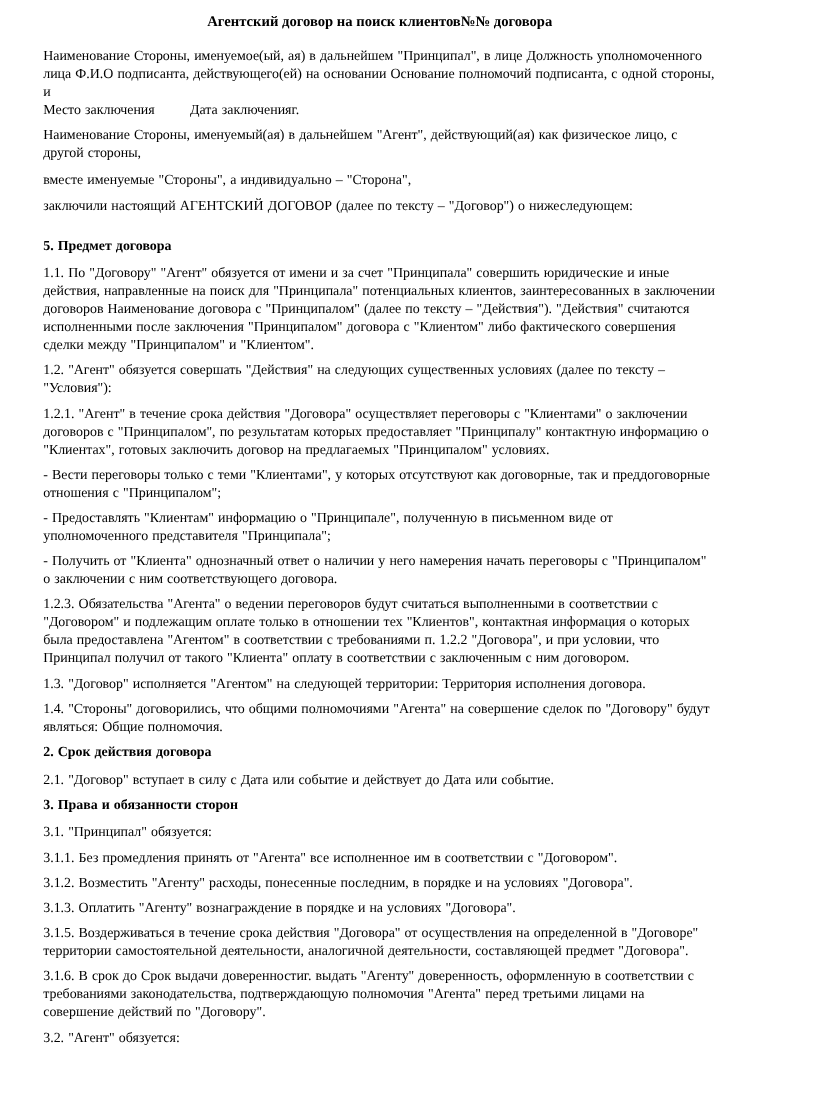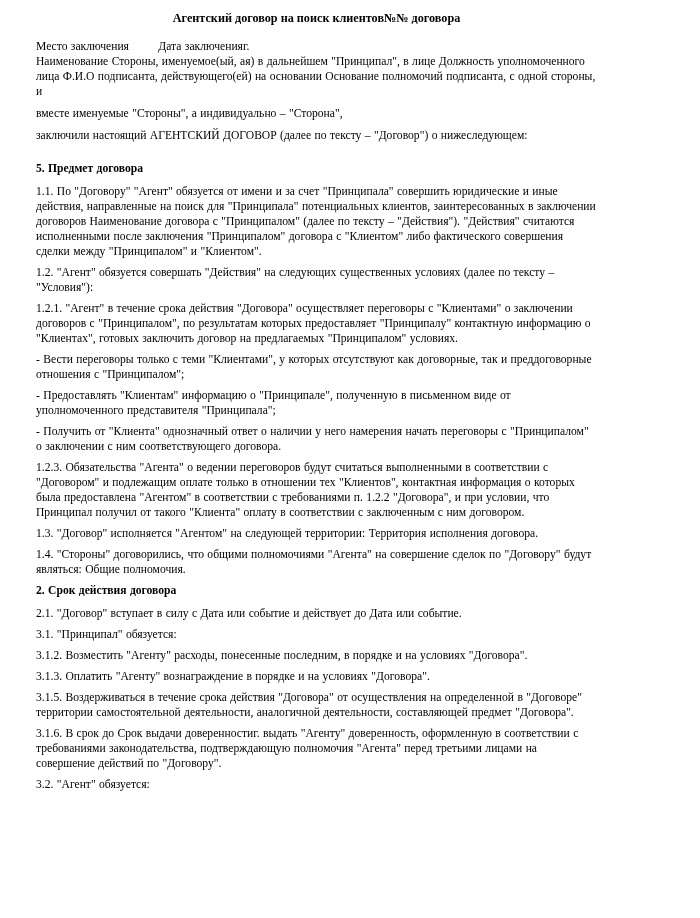--- a/index.html
+++ b/index.html
@@ -49,43 +49,46 @@
   }
 </style>
 </head>
 <body>
 
 <div class="page">
 
   <div class="title">Агентский договор на поиск клиентов№№ договора</div>
 
   <div>
+    <p class="tight">Наименование Стороны, именуемое(ый, ая) в дальнейшем "Принципал", в лице Должность уполномоченного лица Ф.И.О подписанта, действующего(ей) на основании Основание полномочий подписанта, с одной стороны, и</p>
     <p class="tight">
       <span>Место заключения</span>
       <span class="dategap">Дата заключенияг.</span>
     </p>
-    <p class="tight">Наименование Стороны, именуемое(ый, ая) в дальнейшем "Принципал", в лице Должность уполномоченного лица Ф.И.О подписанта, действующего(ей) на основании Основание полномочий подписанта, с одной стороны, и</p>
+    <p style="margin-top:6px">Наименование Стороны, именуемый(ая) в дальнейшем "Агент", действующий(ая) как физическое лицо, с другой стороны,</p>
     <p style="margin-top:7px">вместе именуемые "Стороны", а индивидуально – "Сторона",</p>
     <p style="margin-top:7px">заключили настоящий АГЕНТСКИЙ ДОГОВОР (далее по тексту – "Договор") о нижеследующем:</p>
   </div>
 
   <p class="h h-first">5. Предмет договора</p>
   <p>1.1. По "Договору" "Агент" обязуется от имени и за счет "Принципала" совершить юридические и иные действия, направленные на поиск для "Принципала" потенциальных клиентов, заинтересованных в заключении договоров Наименование договора с "Принципалом" (далее по тексту – "Действия"). "Действия" считаются исполненными после заключения "Принципалом" договора с "Клиентом" либо фактического совершения сделки между "Принципалом" и "Клиентом".</p>
   <p>1.2. "Агент" обязуется совершать "Действия" на следующих существенных условиях (далее по тексту – "Условия"):</p>
   <p>1.2.1. "Агент" в течение срока действия "Договора" осуществляет переговоры с "Клиентами" о заключении договоров с "Принципалом", по результатам которых предоставляет "Принципалу" контактную информацию о "Клиентах", готовых заключить договор на предлагаемых "Принципалом" условиях.</p>
   <p>- Вести переговоры только с теми "Клиентами", у которых отсутствуют как договорные, так и преддоговорные отношения с "Принципалом";</p>
   <p>- Предоставлять "Клиентам" информацию о "Принципале", полученную в письменном виде от уполномоченного представителя "Принципала";</p>
   <p>- Получить от "Клиента" однозначный ответ о наличии у него намерения начать переговоры с "Принципалом" о заключении с ним соответствующего договора.</p>
   <p>1.2.3. Обязательства "Агента" о ведении переговоров будут считаться выполненными в соответствии с "Договором" и подлежащим оплате только в отношении тех "Клиентов", контактная информация о которых была предоставлена "Агентом" в соответствии с требованиями п. 1.2.2 "Договора", и при условии, что Принципал получил от такого "Клиента" оплату в соответствии с заключенным с ним договором.</p>
   <p>1.3. "Договор" исполняется "Агентом" на следующей территории: Территория исполнения договора.</p>
   <p>1.4. "Стороны" договорились, что общими полномочиями "Агента" на совершение сделок по "Договору" будут являться: Общие полномочия.</p>
 
   <p class="h">2. Срок действия договора</p>
   <p>2.1. "Договор" вступает в силу с Дата или событие и действует до Дата или событие.</p>
 
+  <p class="h">3. Права и обязанности сторон</p>
   <p>3.1. "Принципал" обязуется:</p>
+  <p>3.1.1. Без промедления принять от "Агента" все исполненное им в соответствии с "Договором".</p>
   <p>3.1.2. Возместить "Агенту" расходы, понесенные последним, в порядке и на условиях "Договора".</p>
   <p>3.1.3. Оплатить "Агенту" вознаграждение в порядке и на условиях "Договора".</p>
   <p>3.1.5. Воздерживаться в течение срока действия "Договора" от осуществления на определенной в "Договоре" территории самостоятельной деятельности, аналогичной деятельности, составляющей предмет "Договора".</p>
   <p>3.1.6. В срок до Срок выдачи доверенностиг. выдать "Агенту" доверенность, оформленную в соответствии с требованиями законодательства, подтверждающую полномочия "Агента" перед третьими лицами на совершение действий по "Договору".</p>
   <p>3.2. "Агент" обязуется:</p>
 
 </div>
 
 </body></html>

